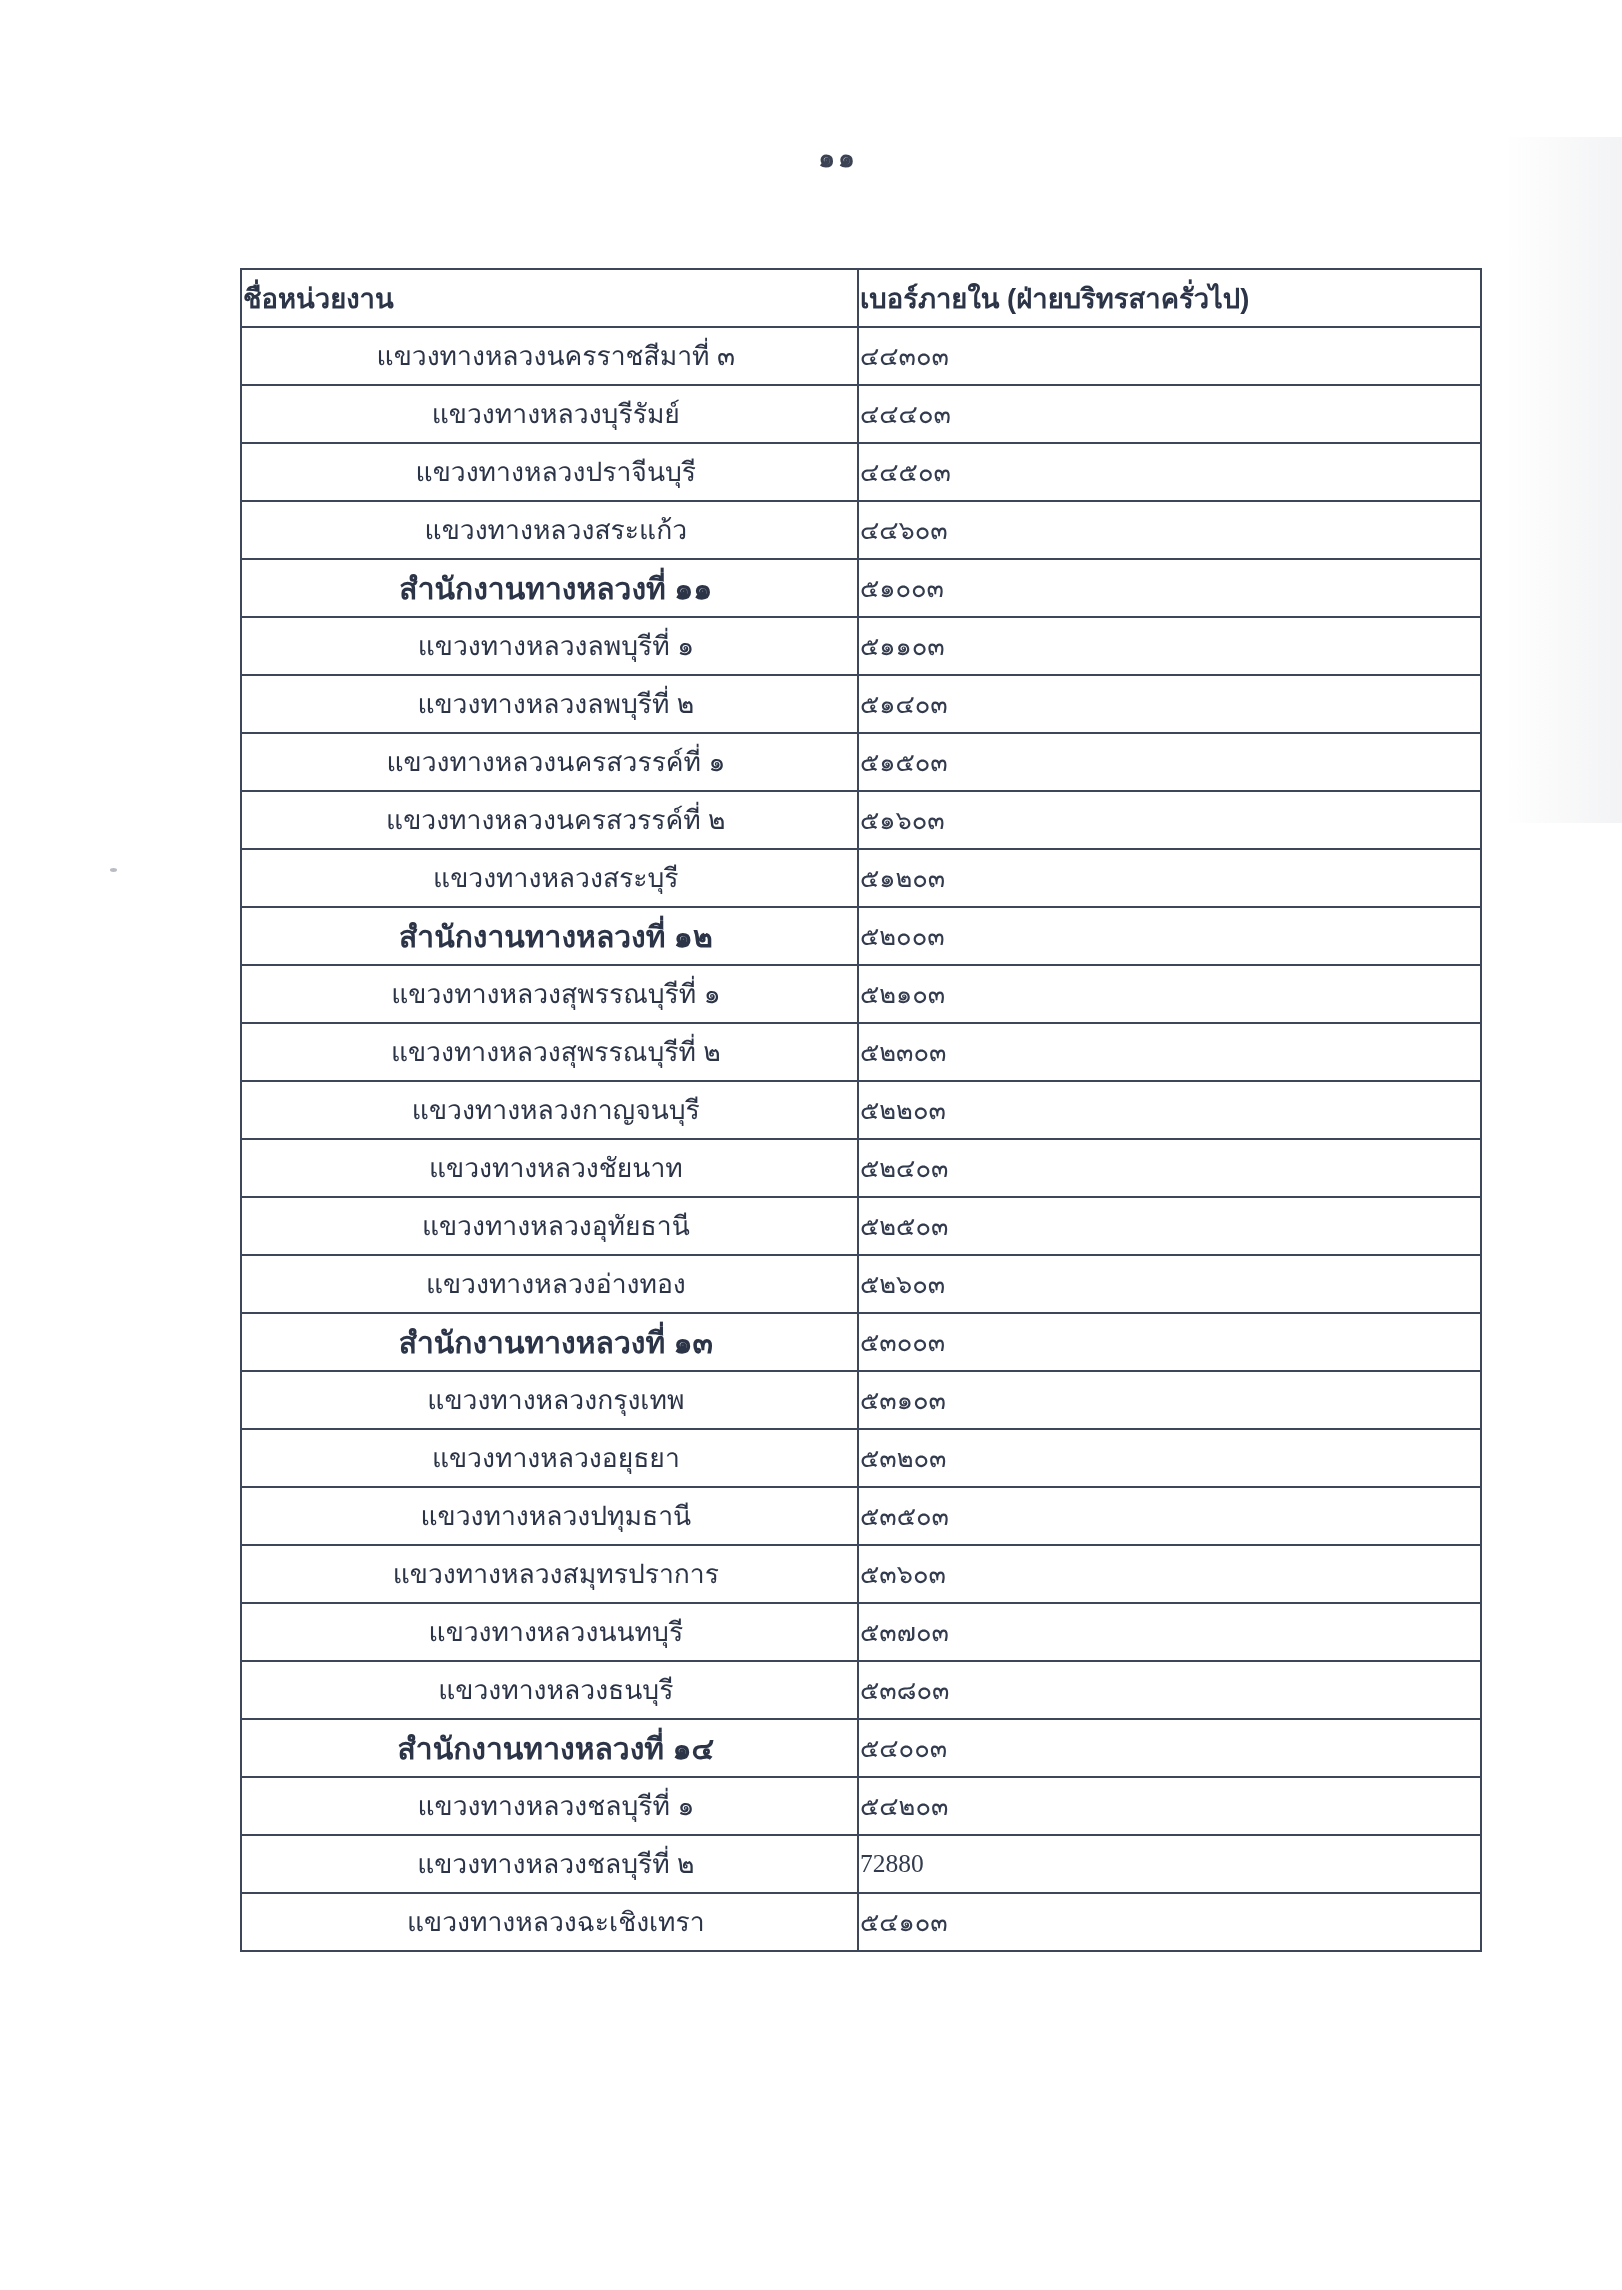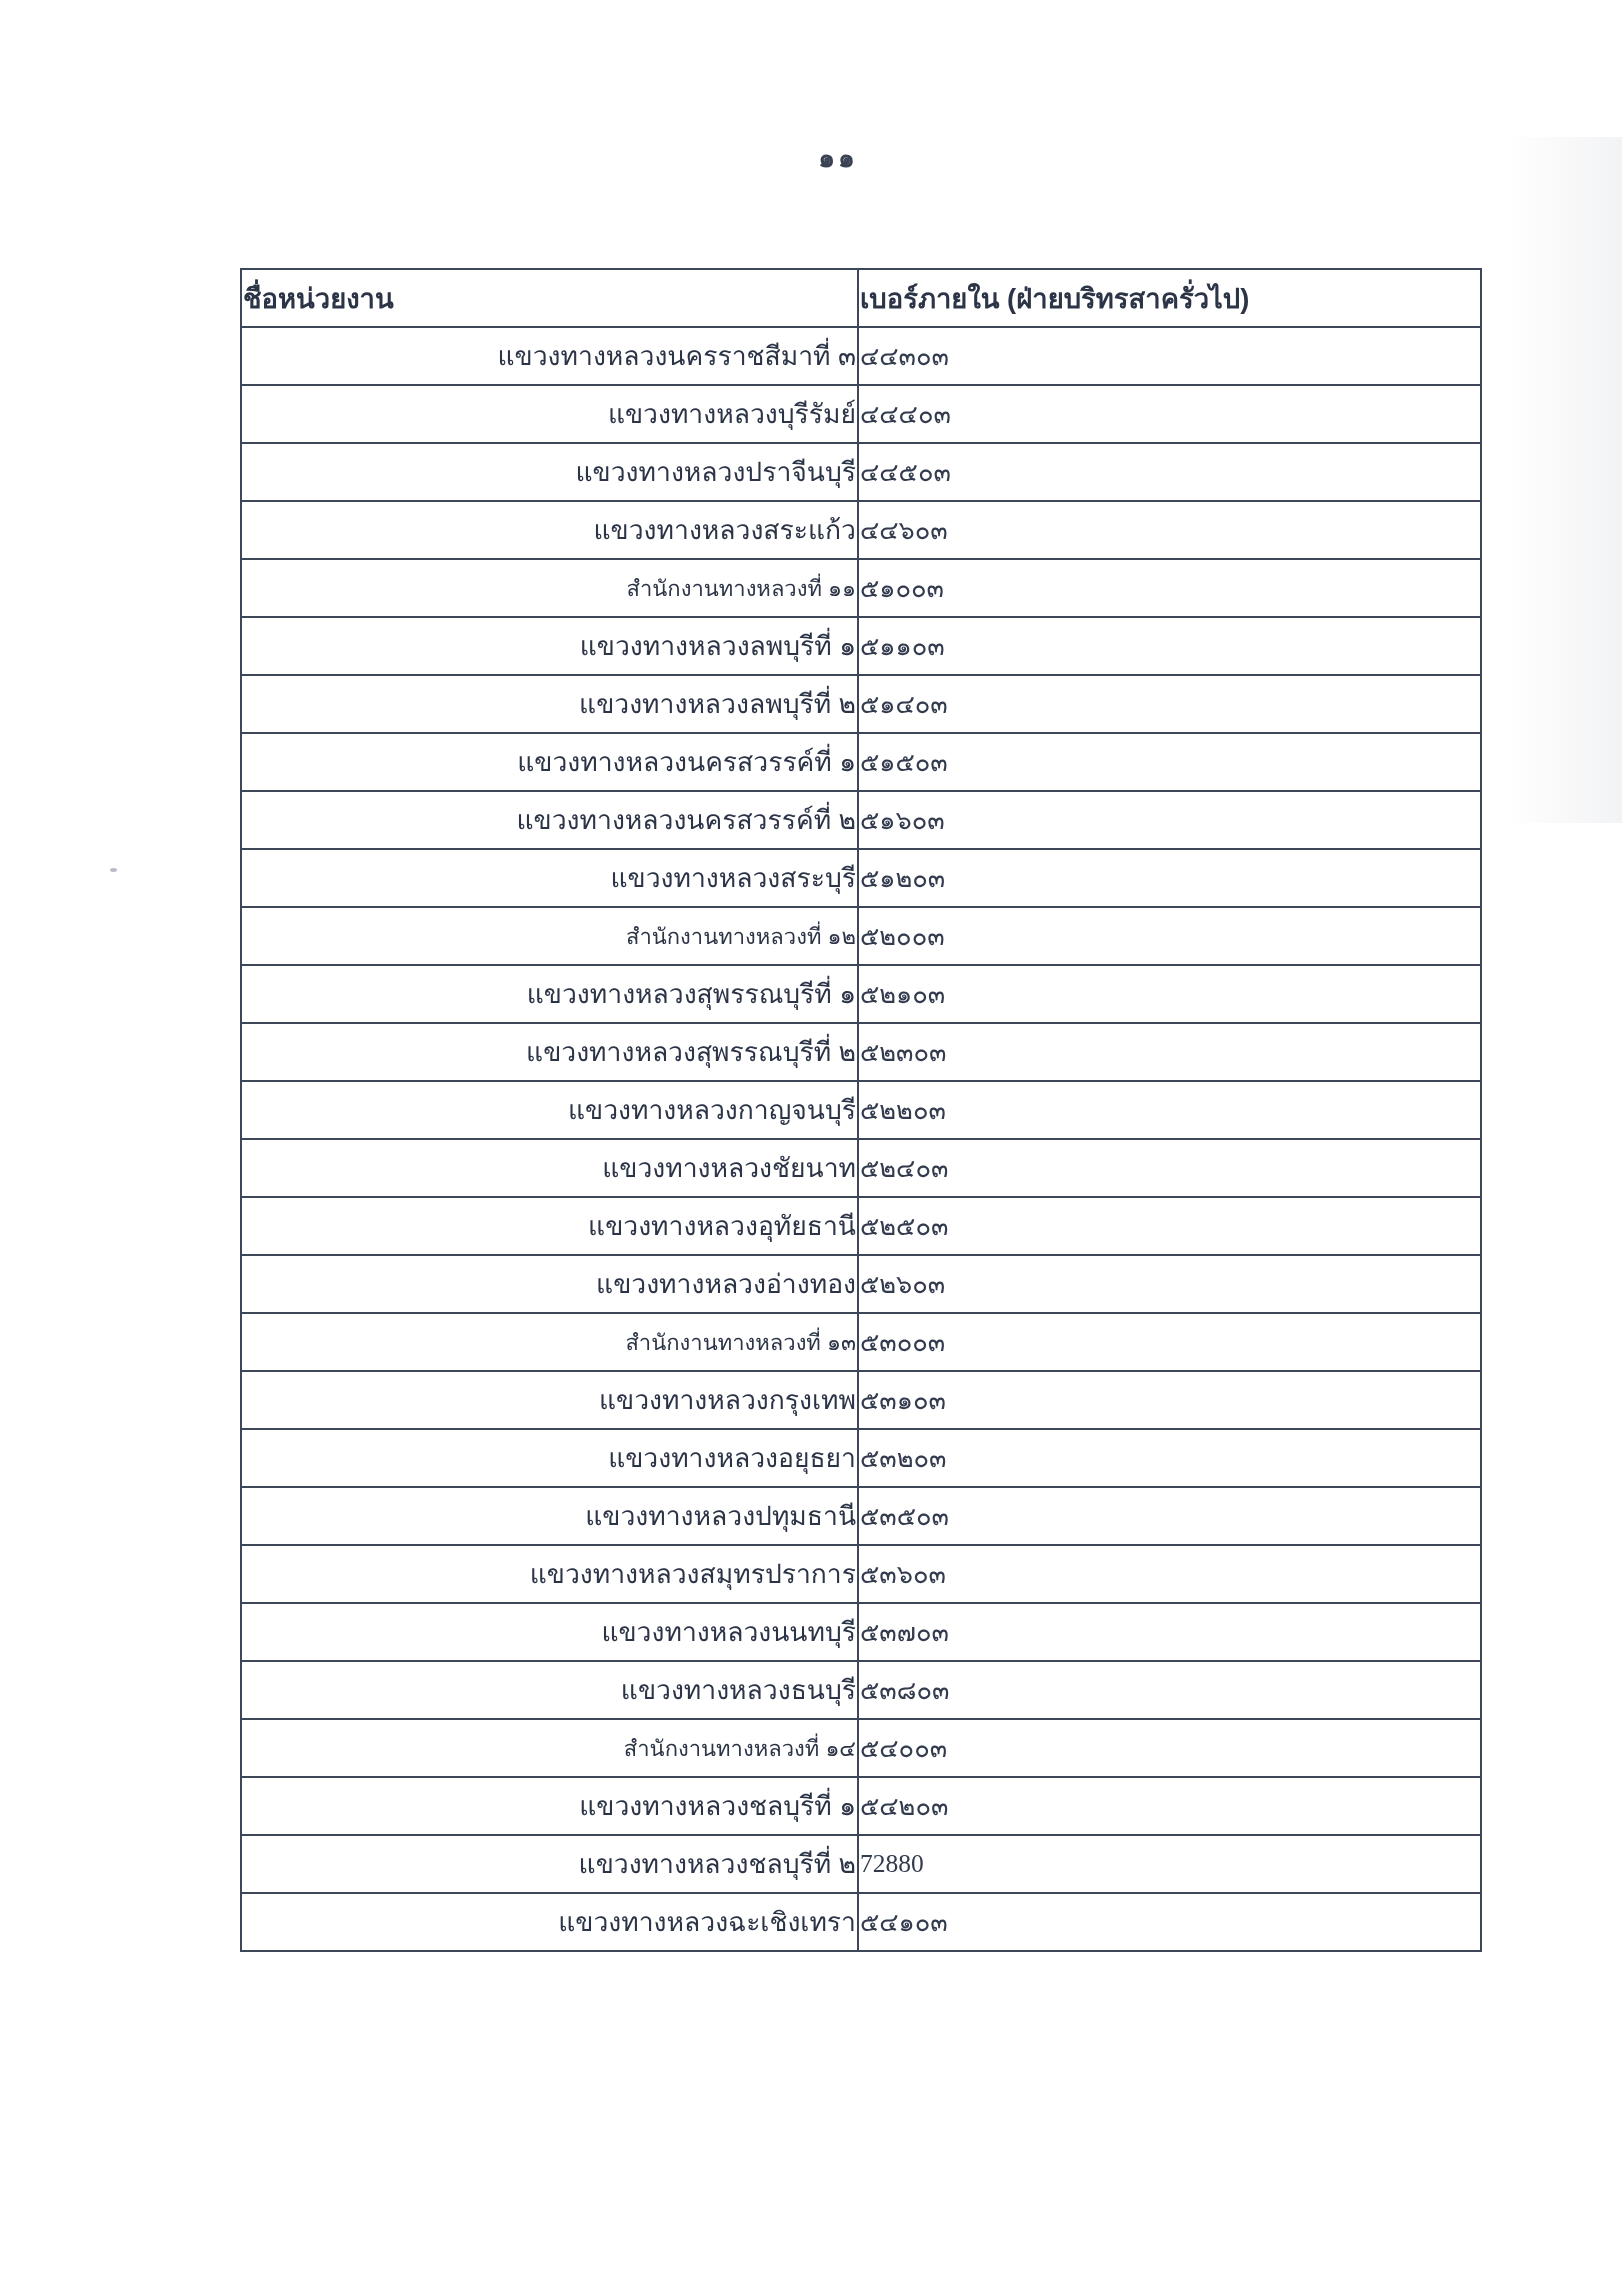--- a/index.html
+++ b/index.html
@@ -57,33 +57,33 @@
     font-weight: bold;
     font-size: 27.4px;
     text-align: left;
     border-bottom-width: 2.9px;
     margin-left: 25px;
   }
   .doc-table td {
     height: 54px;
   }
   .doc-table td.name {
-    text-align: right;
+    text-align: center;
     padding-left: 13.7px;
   }
   .doc-table td.num {
     text-align: left;
     padding-right: 13.7px;
     font-size: 25.5px;
     color: #333b4e;
     font-family: Liberation Serif, serif;
   }
   .doc-table tr.section td.name {
-    font-weight: normal;
-    font-size: 22px;
+    font-weight: bold;
+    font-size: 30px;
   }
   
   .speck {
     position: absolute;
     left: 110px;
     top: 868px;
     width: 6.9px;
     height: 3.9px;
     background: #b9bcc4;
     border-radius: 50%;

